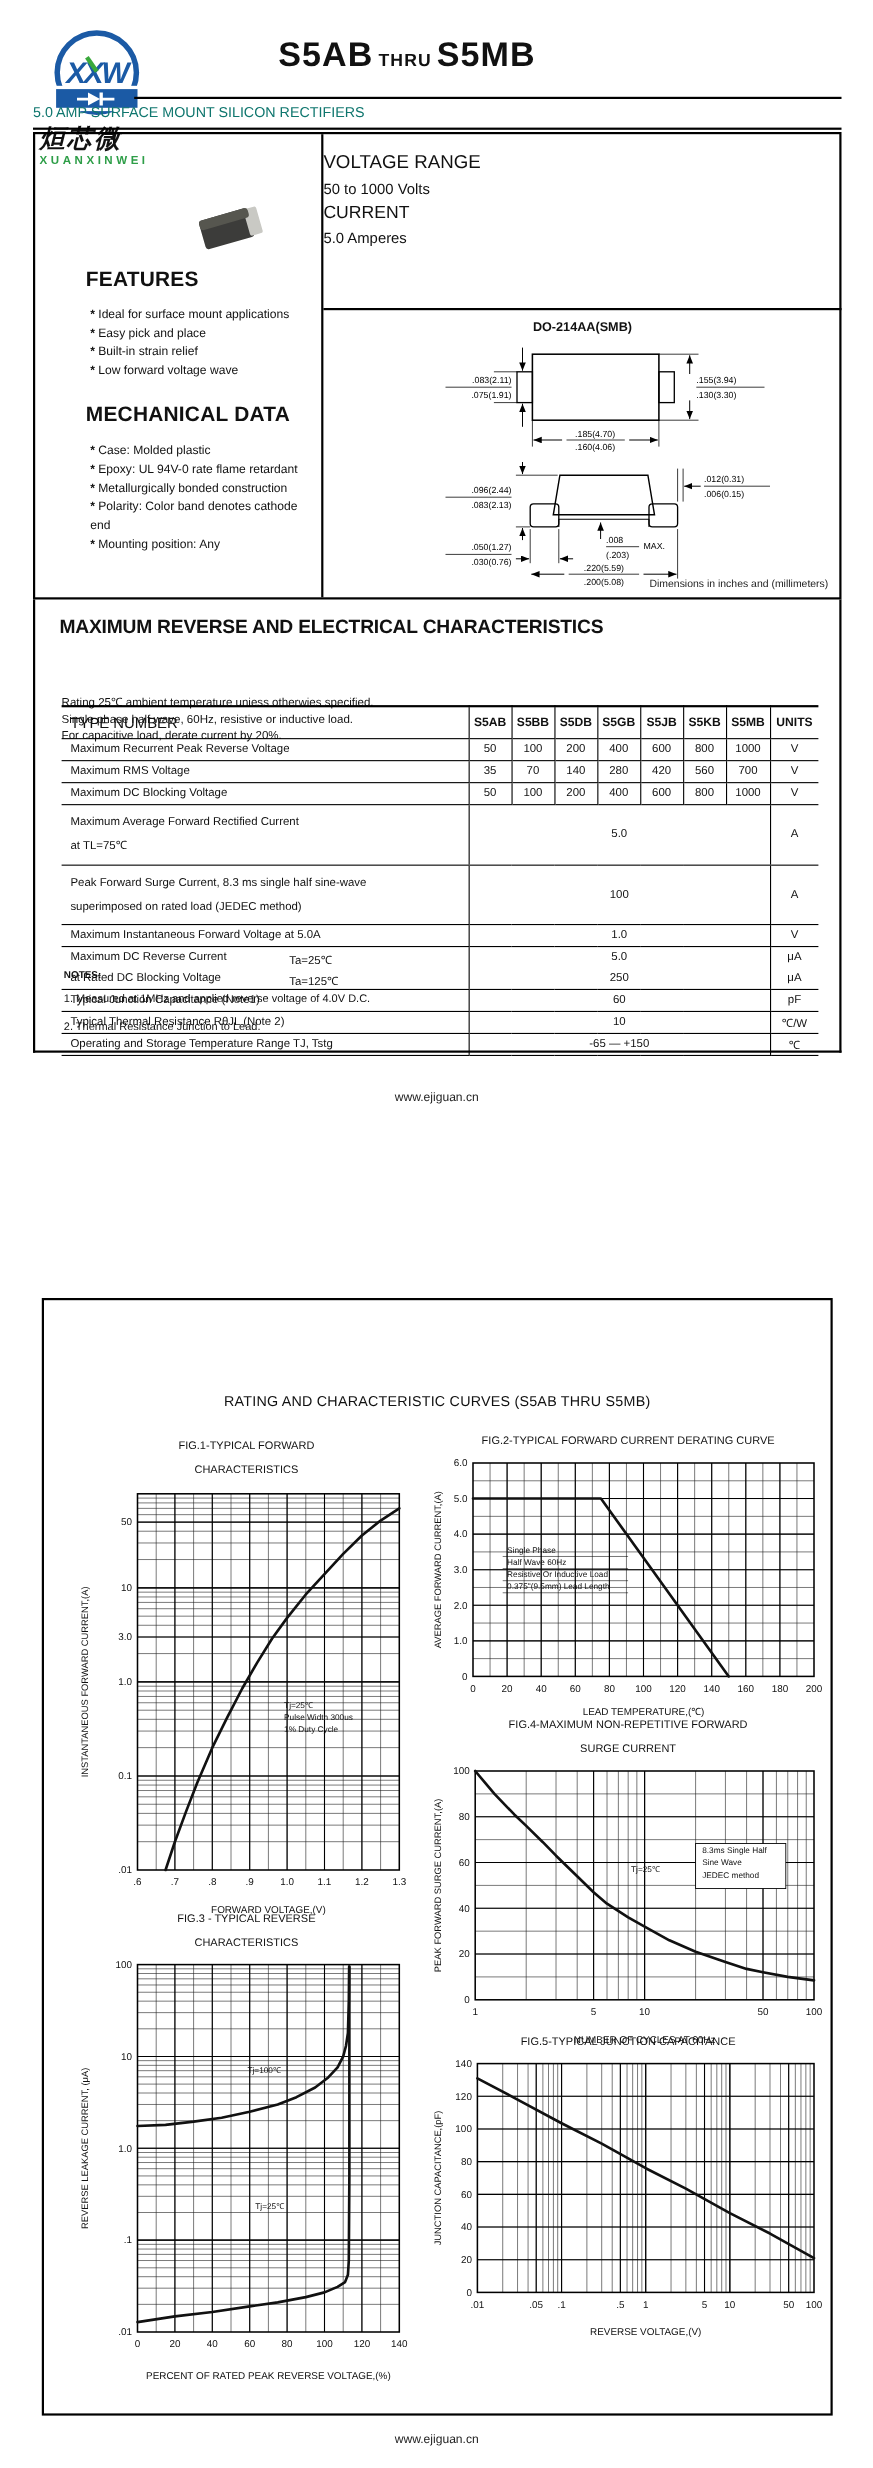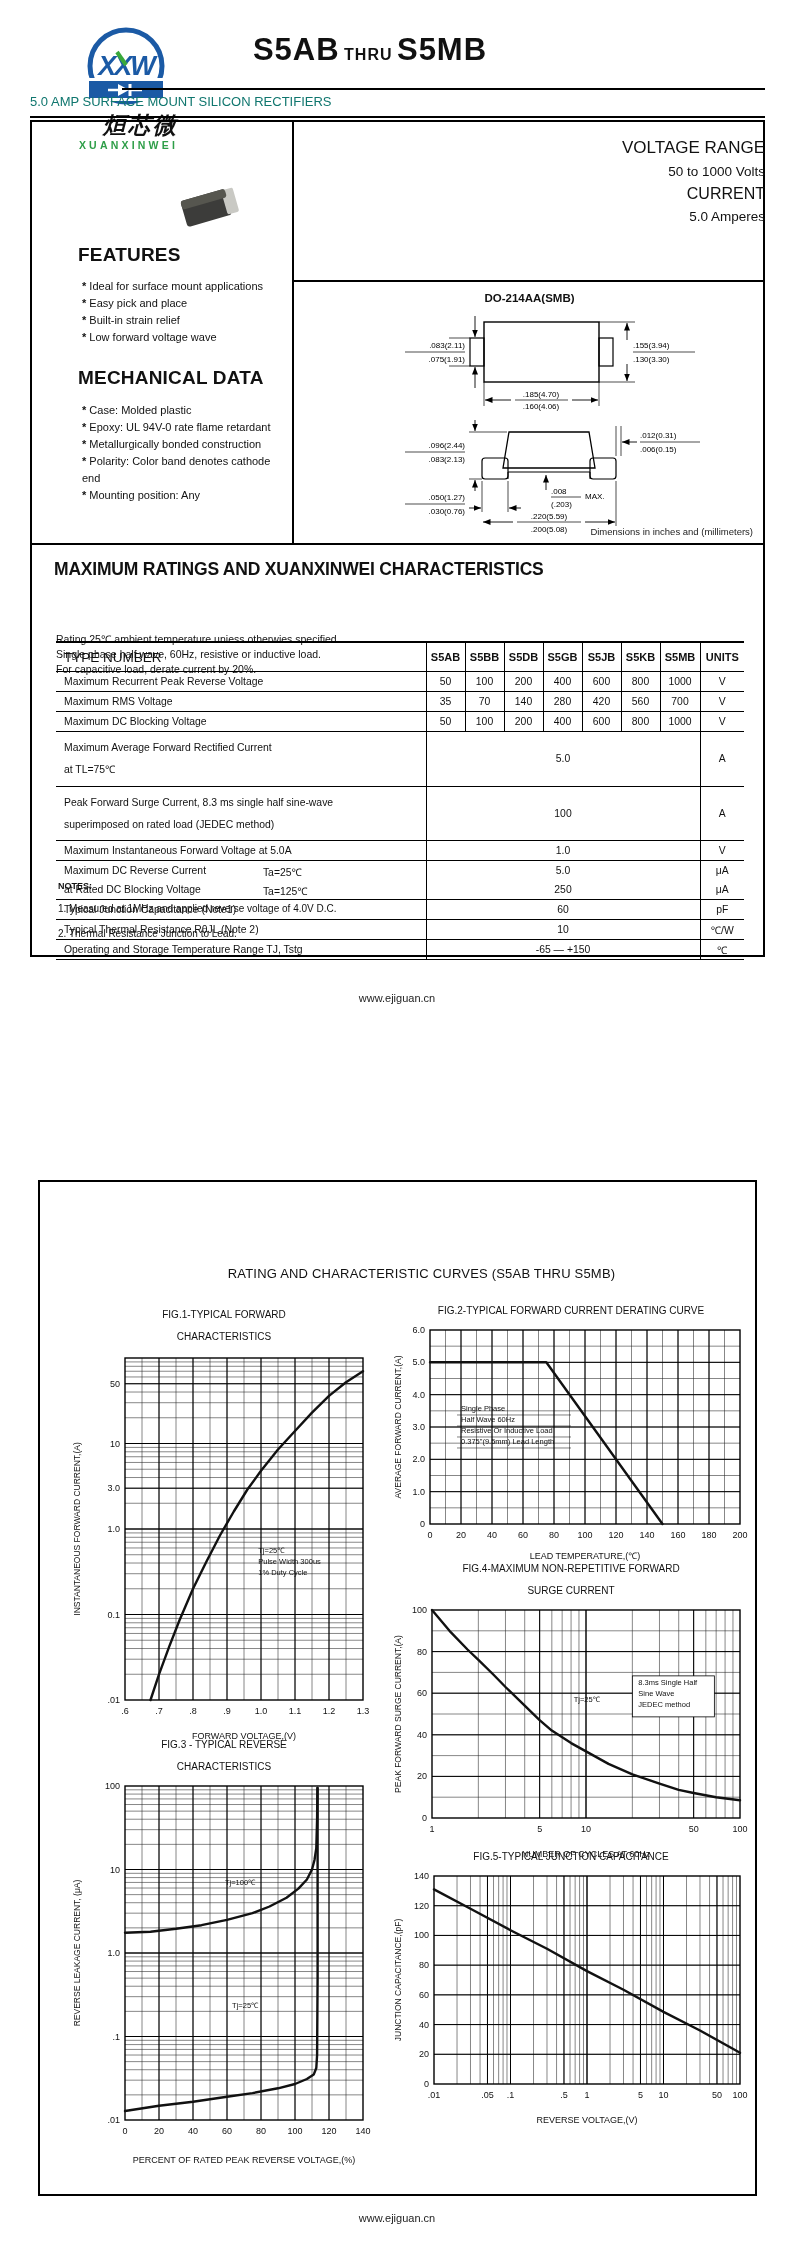--- a/index.html
+++ b/index.html
@@ -1,20 +1,20 @@
 <!DOCTYPE html>
 <html><head>
 <meta charset="utf-8">
 <style>
   html,body{margin:0;padding:0;}
   body{width:794px;height:2244px;position:relative;background:#fff;color:#111;
        font-family:"Liberation Sans",sans-serif;-webkit-font-smoothing:antialiased;}
   .abs{position:absolute;}
   
-  #logo{left:62px;top:22px;width:116px;text-align:right;}
+  #logo{left:36px;top:22px;width:116px;text-align:left;}
   #brand-cn{font-size:23px;font-weight:bold;letter-spacing:2px;color:#111;line-height:1;margin-top:-4px;font-style:italic;}
   #brand-en{font-size:10.5px;letter-spacing:3.2px;color:#2e9e48;font-weight:bold;margin-top:2px;}
   #title{left:160px;top:32px;width:420px;text-align:center;white-space:nowrap;}
   #title .big{font-size:31px;font-weight:bold;letter-spacing:1px;}
   #title .thru{font-size:16px;font-weight:bold;letter-spacing:1px;}
   #rule-top{left:122px;top:88px;width:643px;border-top:2px solid #000;height:0;}
   #subtitle{left:30px;top:94px;width:560px;text-align:left;font-size:13px;color:#0f766e;}
   #rule-sub{left:30px;top:116px;width:735px;border-top:2px solid #000;height:0;}
   
   #box1{left:30px;top:120px;width:735px;height:425px;border:2px solid #000;box-sizing:border-box;}
@@ -22,21 +22,21 @@
   #chip{position:absolute;left:138px;top:58px;}
   .sec-h{font-size:19px;font-weight:bold;letter-spacing:0.2px;}
   #features-h{position:absolute;left:46px;top:122px;}
   ul.bullets{list-style:none;margin:0;padding:0;font-size:11px;line-height:1.55;}
   ul.bullets li:before{content:"* ";font-weight:bold;}
   #features-list{position:absolute;left:50px;top:156px;width:200px;}
   #mech-h{position:absolute;left:46px;top:245px;}
   #mech-list{position:absolute;left:50px;top:280px;width:205px;}
   #pane-right{position:absolute;left:262px;top:0;width:471px;height:100%;}
   #vr-block{position:absolute;left:0;top:0;width:100%;height:160px;border-bottom:2px solid #000;
-            box-sizing:border-box;text-align:right;}
+            box-sizing:border-box;text-align:left;}
   .vr1{font-size:17px;margin-top:16px;}
   .vr2{font-size:13.5px;margin-top:6px;}
   .vr3{font-size:16px;margin-top:6px;}
   .vr4{font-size:13.5px;margin-top:6px;}
   #pkg-name{position:absolute;left:0;top:170px;width:100%;text-align:center;font-size:11.5px;font-weight:bold;}
   #pkg-svg{position:absolute;left:5px;top:186px;}
   #dim-note{position:absolute;right:12px;bottom:6px;font-size:9.5px;color:#222;}
   
   #box2{left:30px;top:545px;width:735px;height:412px;border:2px solid #000;border-top:none;box-sizing:border-box;}
   #rat-h{position:absolute;left:22px;top:14px;font-size:17.5px;font-weight:bold;letter-spacing:-0.2px;}
@@ -56,21 +56,21 @@
   .rtable td.lbl.flex .ta{position:absolute;left:56%;}
   #notes-block{position:absolute;left:26px;top:336px;font-size:10px;}
   #notes-block .nh{font-size:9px;font-weight:bold;margin-bottom:12px;}
   #notes-block .nl{margin-bottom:14px;}
   
   .site{left:0;width:794px;text-align:center;font-size:11px;color:#222;}
   #site1{top:992px;}
   #site2{top:2212px;}
   
   #box3{left:38px;top:1180px;width:719px;height:1016px;border:2px solid #000;box-sizing:border-box;}
-  #curves-h{position:absolute;left:0;top:84px;width:100%;text-align:center;font-size:13px;letter-spacing:0.2px;padding-left:24px;}
+  #curves-h{position:absolute;left:0;top:84px;width:100%;text-align:center;font-size:13px;letter-spacing:0.2px;}
   .fig{position:absolute;}
   .fig-title{text-align:center;font-size:10px;line-height:2.2;color:#111;}
   .fig svg{display:block;margin:0 auto;}
   svg text{font-family:"Liberation Sans",sans-serif;}
 </style>
 </head>
 <body>
 
 <div class="abs" id="logo">
   <svg width="104" height="92" viewBox="0 0 104 92">
@@ -200,21 +200,21 @@
       <line x1="286" y1="214" x2="316" y2="214" stroke="#000" stroke-width="0.9" marker-end="url(#ar)"></line>
       <text x="250" y="211" font-size="8" text-anchor="middle">.220(5.59)</text>
       <line x1="218" y1="214" x2="282" y2="214" stroke="#000" stroke-width="0.7"></line>
       <text x="250" y="224" font-size="8" text-anchor="middle">.200(5.08)</text>
     </svg>
     <div id="dim-note">Dimensions in inches and (millimeters)</div>
   </div>
 </div>
 
 <div class="abs" id="box2">
-  <div id="rat-h">MAXIMUM RATINGS AND XUANXINWEI CHARACTERISTICS</div>
+  <div id="rat-h">MAXIMUM REVERSE AND ELECTRICAL CHARACTERISTICS</div>
   <div id="rat-cond">
     <div>Rating 25℃ ambient temperature uniess otherwies specified.</div>
     <div>Single phase half wave, 60Hz, resistive or inductive load.</div>
     <div>For capacitive load, derate current by 20%.</div>
   </div>
   <div id="rt-wrap">
     <table class="rtable">
       <colgroup>
         <col style="width:370px">
           <col style="width:39px">

